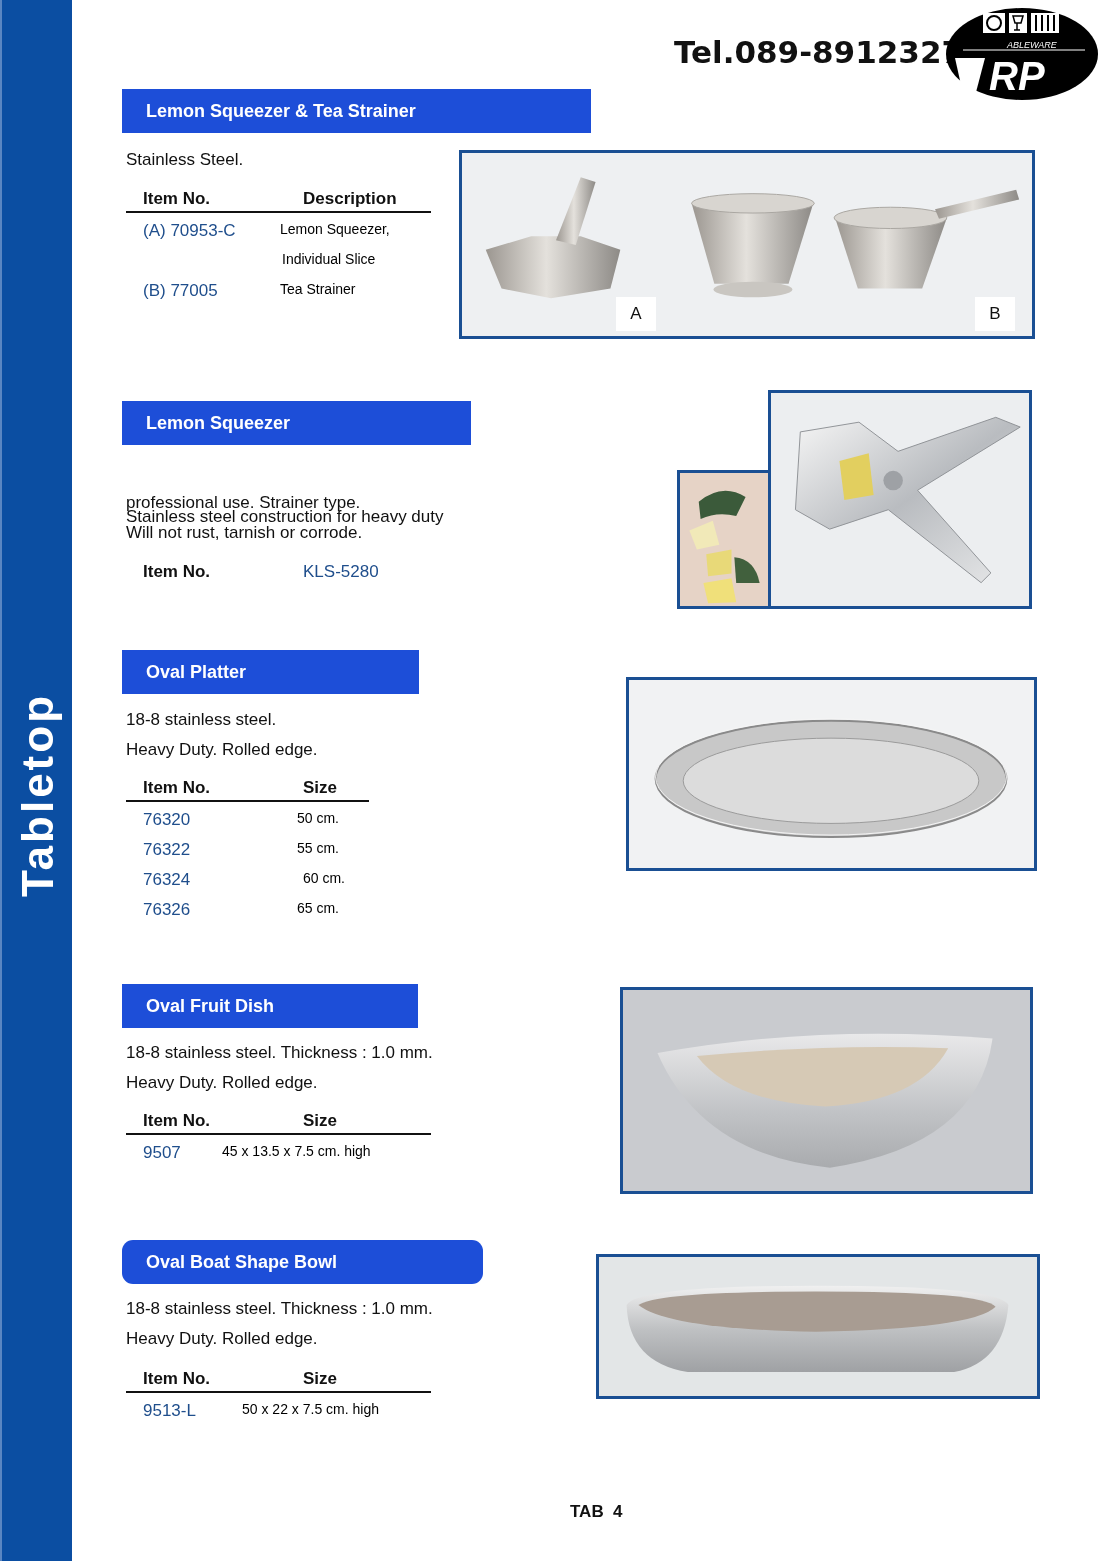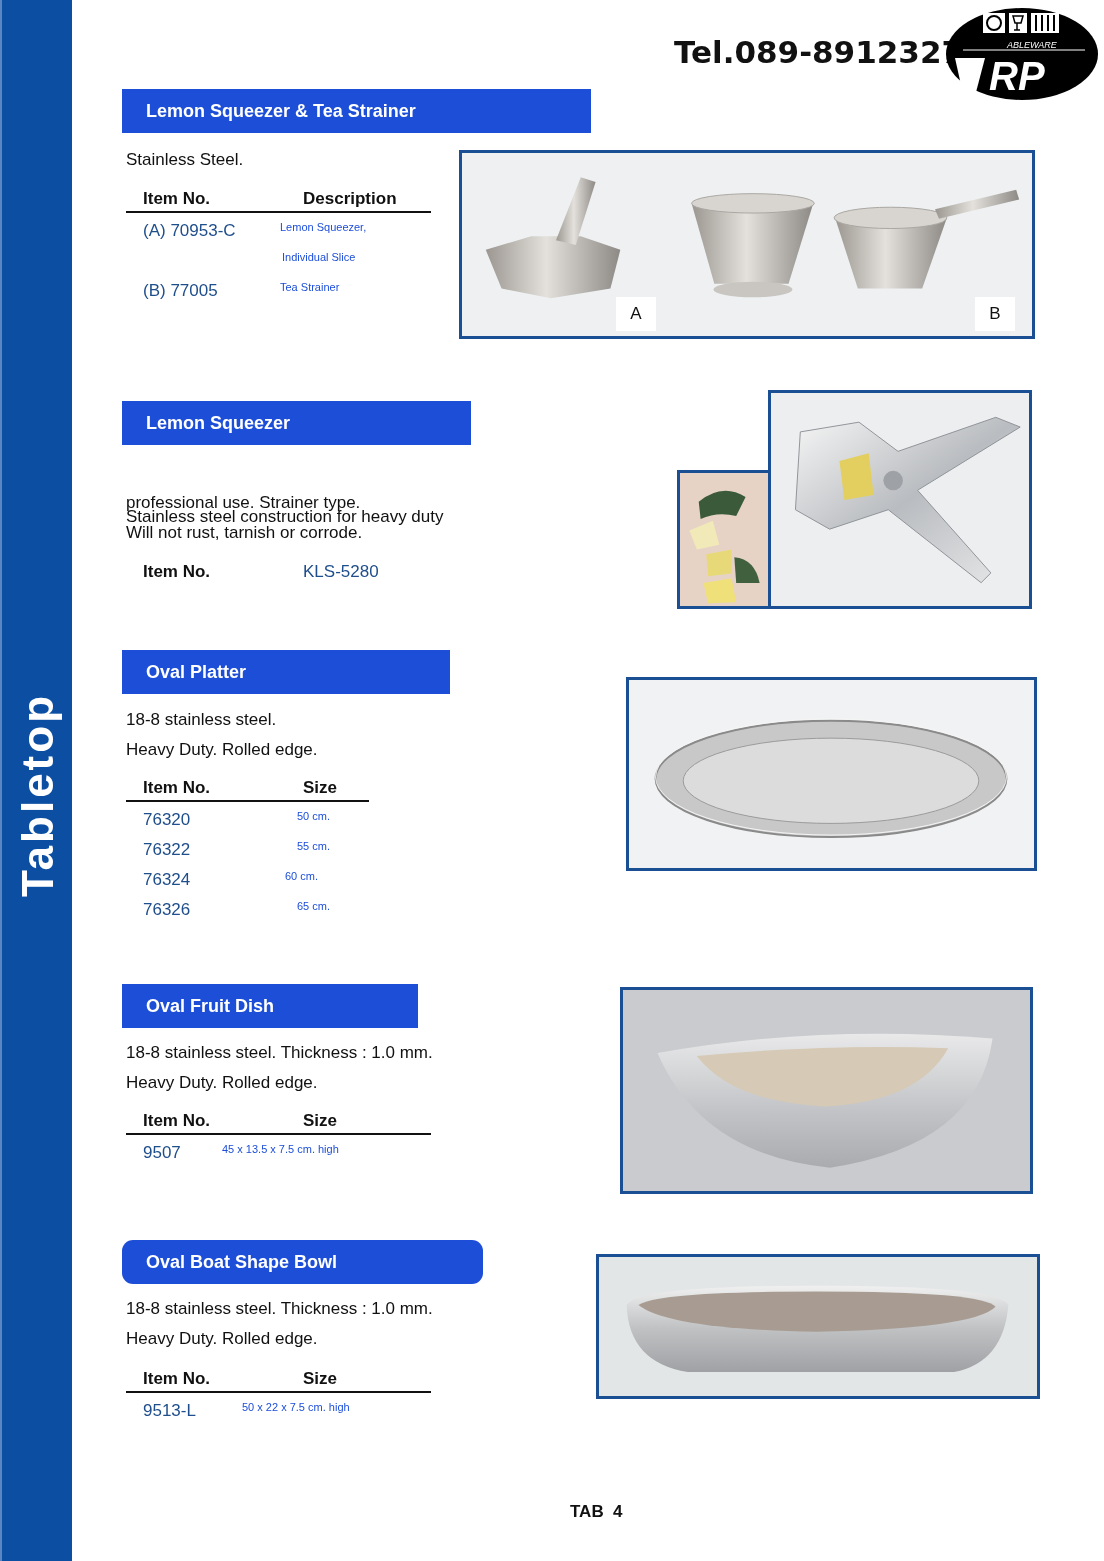--- a/index.html
+++ b/index.html
@@ -6,21 +6,21 @@
   body{width:1104px;height:1561px;position:relative;background:#ffffff;font-family:"Liberation Sans",sans-serif;color:#111;overflow:hidden;}
   .sidebar{position:absolute;left:0;top:0;width:72px;height:1561px;background:#0b4ea2;border-left:2px solid #5a86c2;box-sizing:border-box;}
   .sidebar-label{position:absolute;left:36px;top:795px;transform:translate(-50%,-50%) rotate(-90deg);color:#fff;font-weight:bold;font-size:44px;letter-spacing:3px;white-space:nowrap;}
   .tel{position:absolute;left:674px;top:34px;font-family:"DejaVu Sans",sans-serif;font-weight:bold;font-size:31px;color:#111;letter-spacing:0px;}
   .logo{position:absolute;left:945px;top:6px;width:154px;height:96px;}
   .section-title{position:absolute;left:122px;height:44px;background:#1d4ed8;color:#fff;font-weight:bold;font-size:18px;line-height:44px;padding-left:24px;box-sizing:border-box;white-space:nowrap;}
   .txt{position:absolute;left:126px;font-size:17px;color:#111;white-space:nowrap;}
   .hdr{position:absolute;font-weight:bold;font-size:17px;white-space:nowrap;}
   .rule{position:absolute;left:126px;height:2px;background:#111;}
   .code{position:absolute;font-size:17px;color:#1f4e8c;white-space:nowrap;}
-  .val{position:absolute;font-size:11px;color:#1d4ed8;white-space:nowrap;}
+  .val{position:absolute;font-size:14px;color:#000000;white-space:nowrap;}
   .photo{position:absolute;border:3px solid #1a4f93;box-sizing:border-box;background:#eeeff1;overflow:hidden;}
   .photo svg{width:100%;height:100%;display:block;}
   .tag{position:absolute;background:#fff;font-size:17px;text-align:center;line-height:34px;width:40px;height:34px;}
   .footer{position:absolute;left:570px;top:1502px;font-weight:bold;font-size:17px;white-space:pre;}
 </style>
 </head>
 <body>
 
 <div class="sidebar">
   <div class="sidebar-label">Tabletop</div>
@@ -100,32 +100,32 @@
           <stop offset="0.5" stop-color="#b9bcc0"></stop>
           <stop offset="1" stop-color="#e8e9ea"></stop>
       </linearGradient>
     </defs>
     <path d="M30 40 L90 30 L130 60 L230 25 L255 35 L150 100 L225 185 L215 195 L120 120 L60 140 L25 120 Z" fill="url(#chrome)" stroke="#8f9296"></path>
     <path d="M70 70 L100 62 L105 105 L75 110 Z" fill="#e2cf5f"></path>
     <circle cx="125" cy="90" r="10" fill="#9ea1a5"></circle>
   </svg>
 </div>
 
-<div class="section-title" style="top:650px;width:328px;">Oval Platter</div>
+<div class="section-title" style="top:650px;width:297px;">Oval Platter</div>
 <div class="txt" style="top:710px;">18-8 stainless steel.</div>
 <div class="txt" style="top:740px;">Heavy Duty.  Rolled edge.</div>
 <div class="hdr" style="left:143px;top:778px;">Item No.</div>
 <div class="hdr" style="left:303px;top:778px;">Size</div>
 <div class="rule" style="top:800px;width:243px;"></div>
 <div class="code" style="left:143px;top:810px;">76320</div>
 <div class="val" style="left:297px;top:810px;">50 cm.</div>
 <div class="code" style="left:143px;top:840px;">76322</div>
 <div class="val" style="left:297px;top:840px;">55 cm.</div>
 <div class="code" style="left:143px;top:870px;">76324</div>
-<div class="val" style="left:285px;top:870px;">60 cm.</div>
+<div class="val" style="left:303px;top:870px;">60 cm.</div>
 <div class="code" style="left:143px;top:900px;">76326</div>
 <div class="val" style="left:297px;top:900px;">65 cm.</div>
 
 <div class="photo" style="left:626px;top:677px;width:411px;height:194px;background:#f1f2f3;">
   <svg viewBox="0 0 411 194" preserveAspectRatio="none">
     <ellipse cx="205" cy="102" rx="178" ry="60" fill="#c8c8c8" stroke="#8a8a8a" stroke-width="2"></ellipse>
     <ellipse cx="205" cy="104" rx="150" ry="44" fill="#dcdcdc" stroke="#9a9a9a"></ellipse>
     <ellipse cx="205" cy="100" rx="178" ry="60" fill="none" stroke="#f5f5f5" stroke-width="1"></ellipse>
   </svg>
 </div>

